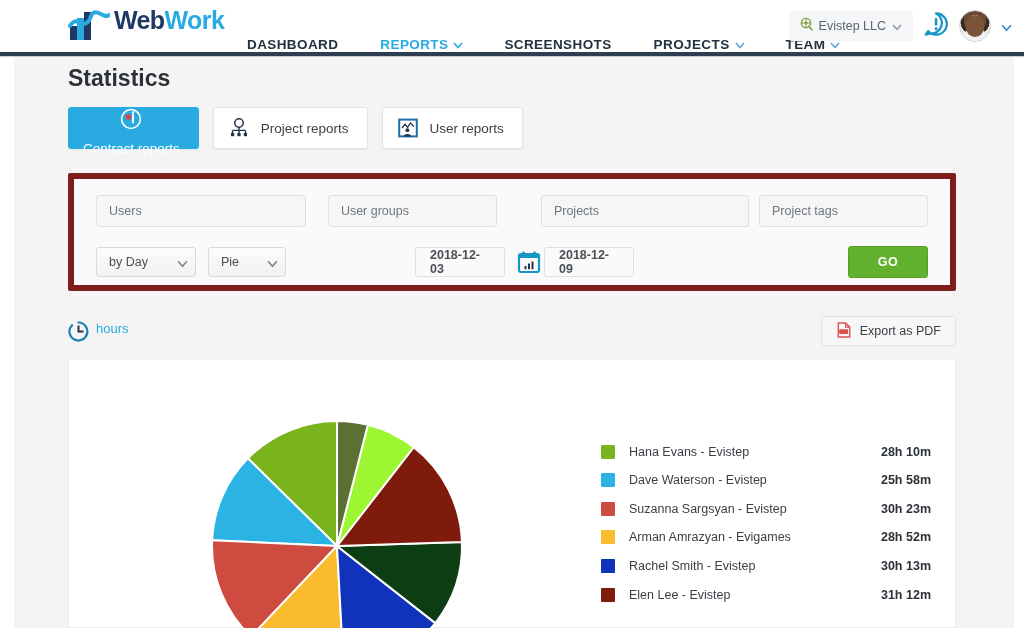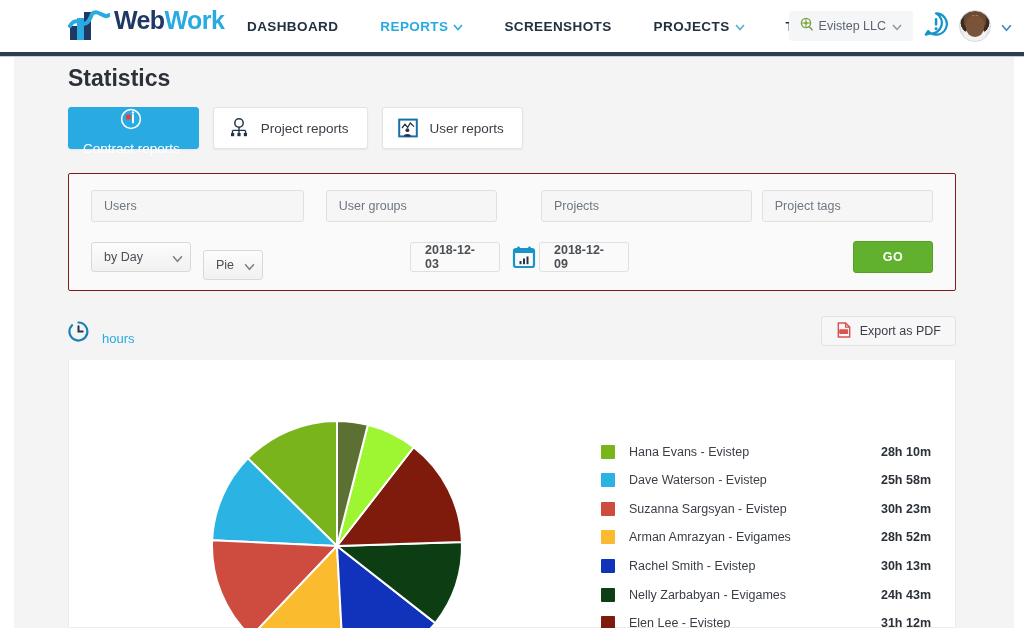--- a/index.html
+++ b/index.html
@@ -38,21 +38,21 @@
     color: #1f3864;
   }
   .logo-title .w2 { color: #29abe2; }
   .logo-sub {
     font-size: 8.5px; font-weight: normal; letter-spacing: 3.1px;
     color: #5a6472; margin-top: 18px;
   }
 
   .nav {
     position: absolute; left: 226px; top: 0; height: 52px;
-    display: flex; align-items: center; gap: 0;
+    display: flex; align-items: flex-end; gap: 0;
   }
   .nav-item {
     font-size: 13.5px; font-weight: bold; letter-spacing: 0.4px;
     color: #22313f; padding: 0 21px; cursor: pointer;
     display: flex; align-items: center; gap: 5px; white-space: nowrap;
   }
   .nav-item.active { color: #29abe2; }
   .caret { display: inline-block; width: 9px; height: 9px; }
   .caret svg { display: block; }
 
@@ -116,21 +116,21 @@
   }
   .tab.active { background: #29abe2; border-color: #29abe2; flex-direction: column; }
   .tab-label { font-size: 13.5px; color: #3a3f46; white-space: nowrap; }
   .tab.active .tab-label { color: #ffffff; }
   .tab-ico { width: 22px; height: 22px; flex: 0 0 22px; }
 
   
   .filters {
     position: absolute; left: 68px; top: 116px;
     width: 888px; height: 118px;
-    background: #fafafa; border: 1px solid #7f1d1d; border-radius: 2px;
+    background: #fafafa; border: 6px solid #7f1d1d; border-radius: 2px;
   }
   .filters-row1 {
     position: absolute; left: 22px; top: 16px; right: 22px;
     display: flex; gap: 0;
   }
   .field {
     height: 32px; background: #f6f6f6; border: 1px solid #e0e0e0;
     border-radius: 3px; display: flex; align-items: center;
     padding: 0 12px; font-size: 12.5px; color: #6f7780; cursor: text;
   }
@@ -143,21 +143,21 @@
     position: absolute; left: 22px; top: 68px; right: 22px; height: 32px;
   }
   .select {
     position: absolute; height: 30px;
     background: linear-gradient(#fcfcfc,#f1f1f1);
     border: 1px solid #d9d9d9; border-radius: 3px;
     display: flex; align-items: center; justify-content: space-between;
     padding: 0 9px 0 12px; font-size: 12.5px; color: #4a4f56; cursor: pointer;
   }
   .sel-byday { left: 0; width: 100px; }
-  .sel-chart { left: 112px; width: 60px; margin-top: 8px; }
+  .sel-chart { left: 112px; width: 78px; }
   .select .caret { margin-left: 6px; }
 
   .datebox {
     position: absolute; height: 30px;
     background: #fafafa; border: 1px solid #e0e0e0; border-radius: 3px;
     display: flex; align-items: center; justify-content: center;
     font-size: 12.5px; font-weight: bold; color: #4a4f56; cursor: pointer;
     padding: 0 14px;
   }
   .date-from { left: 319px; width: 90px; }
@@ -168,21 +168,21 @@
     position: absolute; right: 0; top: -1px; width: 80px; height: 32px;
     background: #62b12e; border: 1px solid #56a026; border-radius: 3px;
     color: #fff; font-size: 12.5px; font-weight: bold; letter-spacing: .6px;
     display: flex; align-items: center; justify-content: center; cursor: pointer;
   }
 
   
   .chart-toolbar {
     position: absolute; left: 68px; top: 258px; width: 888px; height: 44px;
   }
-  .hours-tag { position: absolute; left: 0; top: 6px; display: flex; align-items: flex-end; gap: 13px; }
+  .hours-tag { position: absolute; left: 0; top: 6px; display: flex; align-items: flex-start; gap: 7px; }
   .hours-label { font-size: 13px; color: #29abe2; }
 
   .export-btn {
     position: absolute; right: 0; top: 1px; height: 30px;
     background: #f7f7f7; border: 1px solid #e2e2e2; border-radius: 3px;
     display: flex; align-items: center; gap: 8px; padding: 0 14px;
     font-size: 12.5px; color: #3a3f46; cursor: pointer;
   }
 
   
@@ -451,24 +451,19 @@
           <span class="swatch" style="background: rgb(251, 187, 46);"></span>
           <span class="legend-name">Arman Amrazyan - Evigames</span>
           <span class="legend-val">28h 52m</span>
         </div>
         <div class="legend-row">
           <span class="swatch" style="background: rgb(17, 51, 187);"></span>
           <span class="legend-name">Rachel Smith - Evistep</span>
           <span class="legend-val">30h 13m</span>
         </div>
         <div class="legend-row">
-          <span class="swatch" style="background: rgb(13, 61, 18);"></span>
-          <span class="legend-name">Nelly Zarbabyan - Evigames</span>
-          <span class="legend-val">24h 43m</span>
-        </div>
-        <div class="legend-row">
           <span class="swatch" style="background: rgb(126, 27, 12);"></span>
           <span class="legend-name">Elen Lee - Evistep</span>
           <span class="legend-val">31h 12m</span>
         </div>
       </div>
   </div>
 </div>
 
 </body></html>

